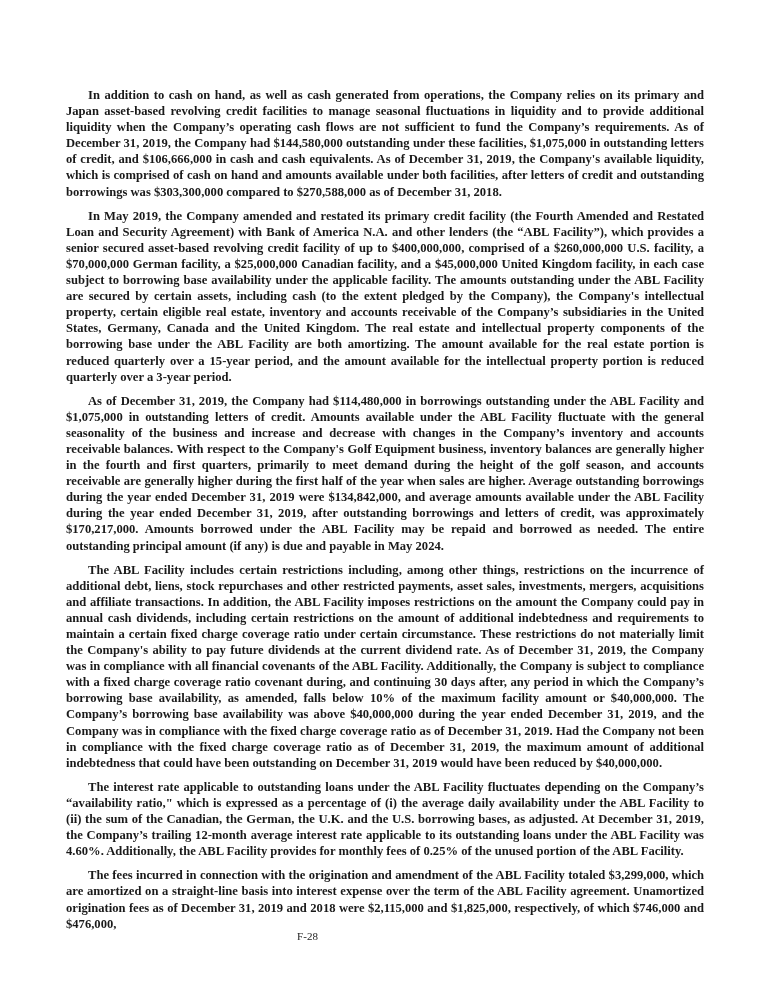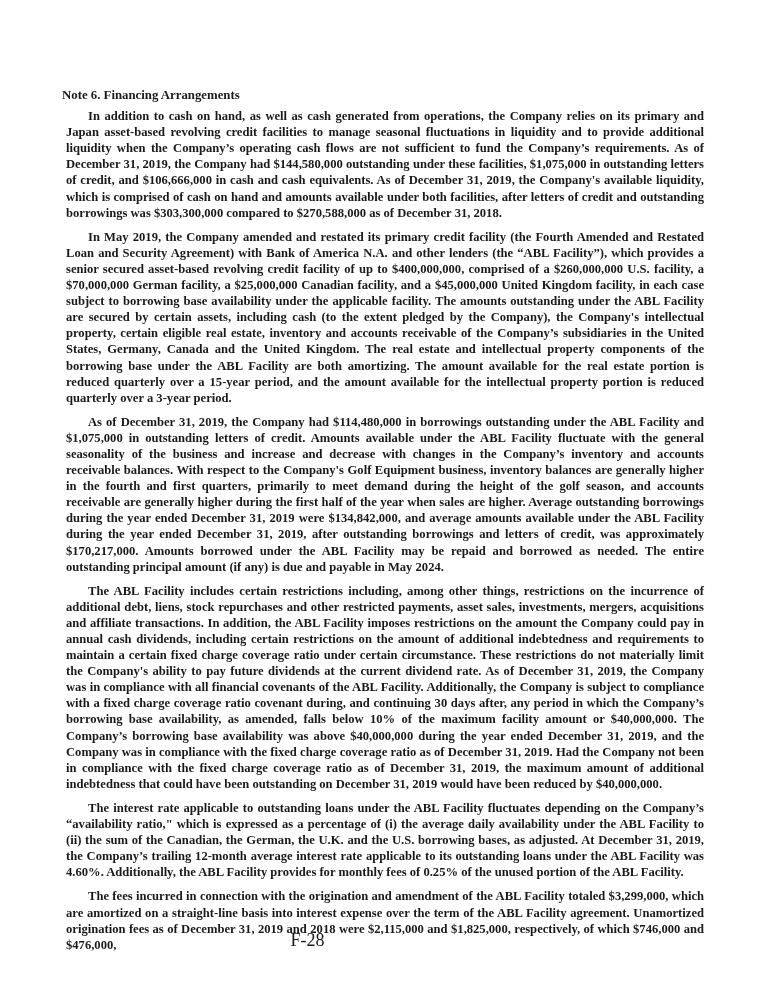--- a/index.html
+++ b/index.html
@@ -40,29 +40,28 @@
       font-style: italic;
       margin: 0 0 6px 0;
       padding-left: 18px;
     }
     .page-number {
       position: absolute;
       top: 930px;
       left: 0;
       width: 615px;
       text-align: center;
-      font-size: 18px;
+      font-size: 11px;
       font-family: "Liberation Serif", "DejaVu Serif", serif;
     }
   </style>
 </head>
 <body>
 
 <div class="page">
-  <div class="note-title">Note 6. Financing Arrangements</div>
   <p class="para">In addition to cash on hand, as well as cash generated from operations, the Company relies on its primary and Japan asset-based revolving credit facilities to manage seasonal fluctuations in liquidity and to provide additional liquidity when the Company’s operating cash flows are not sufficient to fund the Company’s requirements. As of December 31, 2019, the Company had $144,580,000 outstanding under these facilities, $1,075,000 in outstanding letters of credit, and $106,666,000 in cash and cash equivalents. As of December 31, 2019, the Company's available liquidity, which is comprised of cash on hand and amounts available under both facilities, after letters of credit and outstanding borrowings was $303,300,000 compared to $270,588,000 as of December 31, 2018.</p>
   <p class="para">In May 2019, the Company amended and restated its primary credit facility (the Fourth Amended and Restated Loan and Security Agreement) with Bank of America N.A. and other lenders (the “ABL Facility”), which provides a senior secured asset-based revolving credit facility of up to $400,000,000, comprised of a $260,000,000 U.S. facility, a $70,000,000 German facility, a $25,000,000 Canadian facility, and a $45,000,000  United Kingdom facility, in each case subject to borrowing base availability under the applicable facility. The amounts outstanding under the ABL Facility are secured by certain assets, including cash (to the extent pledged by the Company), the Company's intellectual property, certain eligible real estate, inventory and accounts receivable of the Company’s subsidiaries in the United States, Germany, Canada and the United Kingdom. The real estate and intellectual property components of the borrowing base under the ABL Facility are both amortizing. The amount available for the real estate portion is reduced quarterly over a 15-year period, and the amount available for the intellectual property portion is reduced quarterly over a 3-year period.</p>
   <p class="para">As of December 31, 2019, the Company had $114,480,000 in borrowings outstanding under the ABL Facility and $1,075,000 in outstanding letters of credit.  Amounts available under the ABL Facility fluctuate with the general seasonality of the business and increase and decrease with changes in the Company’s inventory and accounts receivable balances. With respect to the Company's Golf Equipment business, inventory balances are generally higher in the fourth and first quarters, primarily to meet demand during the height of the golf season, and accounts receivable are generally higher during the first half of the year when sales are higher. Average outstanding borrowings during the year ended December 31, 2019 were $134,842,000, and average amounts available under the ABL Facility during the year ended December 31, 2019, after outstanding borrowings and letters of credit, was approximately $170,217,000. Amounts borrowed under the ABL Facility may be repaid and borrowed as needed. The entire outstanding principal amount (if any) is due and payable in May 2024.</p>
   <p class="para">The ABL Facility includes certain restrictions including, among other things, restrictions on the incurrence of additional debt, liens, stock repurchases and other restricted payments, asset sales, investments, mergers, acquisitions and affiliate transactions. In addition, the ABL Facility imposes restrictions on the amount the Company could pay in annual cash dividends, including certain restrictions on the amount of additional indebtedness and requirements to maintain a certain fixed charge coverage ratio under certain circumstance. These restrictions do not materially limit the Company's ability to pay future dividends at the current dividend rate. As of December 31, 2019, the Company was in compliance with all financial covenants of the ABL Facility.  Additionally, the Company is subject to compliance with a fixed charge coverage ratio covenant during, and continuing 30 days after, any period in which the Company’s borrowing base availability, as amended, falls below 10% of the maximum facility amount or $40,000,000. The Company’s borrowing base availability was above $40,000,000 during the year ended December 31, 2019, and the Company was in compliance with the fixed charge coverage ratio as of December 31, 2019. Had the Company not been in compliance with the fixed charge coverage ratio as of December 31, 2019, the maximum amount of additional indebtedness that could have been outstanding on December 31, 2019 would have been reduced by $40,000,000.</p>
   <p class="para">The interest rate applicable to outstanding loans under the ABL Facility fluctuates depending on the Company’s “availability ratio," which is expressed as a percentage of (i) the average daily availability under the ABL Facility to (ii) the sum of the Canadian, the German, the U.K. and the U.S. borrowing bases, as adjusted. At December 31, 2019, the Company’s trailing 12-month average interest rate applicable to its outstanding loans under the ABL Facility was 4.60%. Additionally, the ABL Facility provides for monthly fees of 0.25% of the unused portion of the ABL Facility.</p>
   <p class="para">The fees incurred in connection with the origination and amendment of the ABL Facility totaled $3,299,000, which are amortized on a straight-line basis into interest expense over the term of the ABL Facility agreement. Unamortized origination fees as of December 31, 2019 and 2018 were $2,115,000 and $1,825,000, respectively, of which $746,000 and $476,000,</p>
 </div>
 
 <div class="page-number">F-28</div>
 

